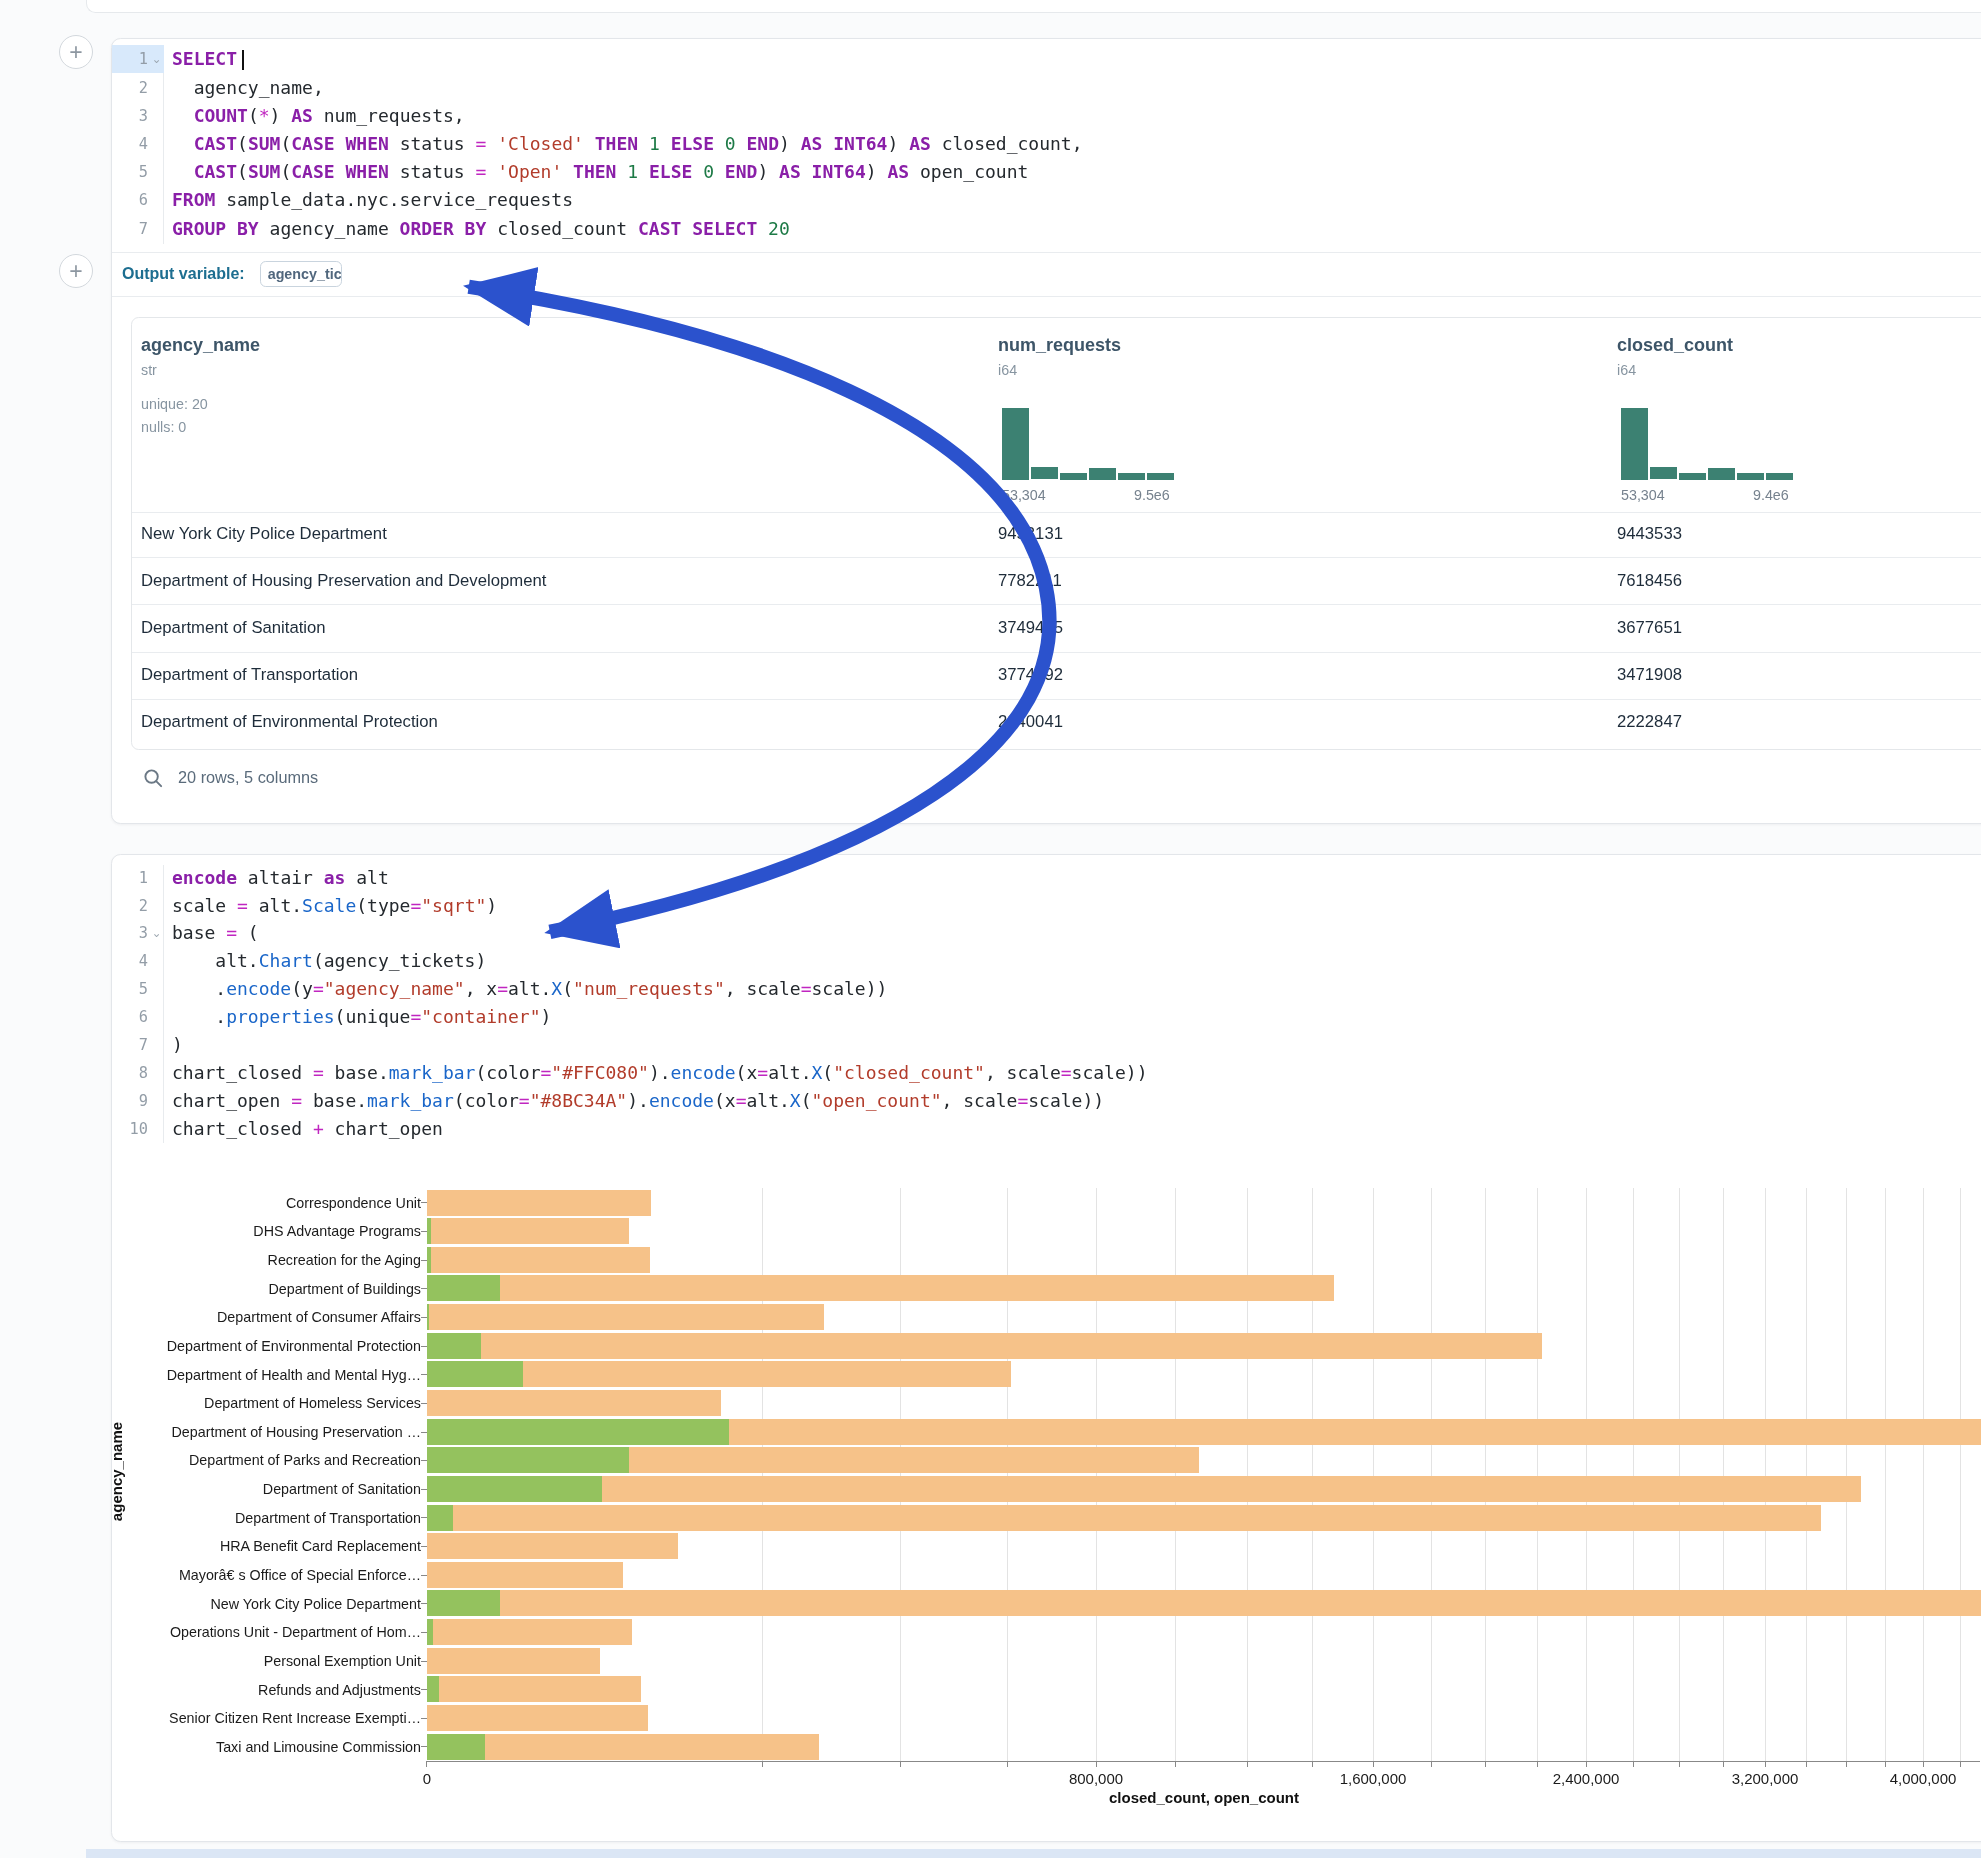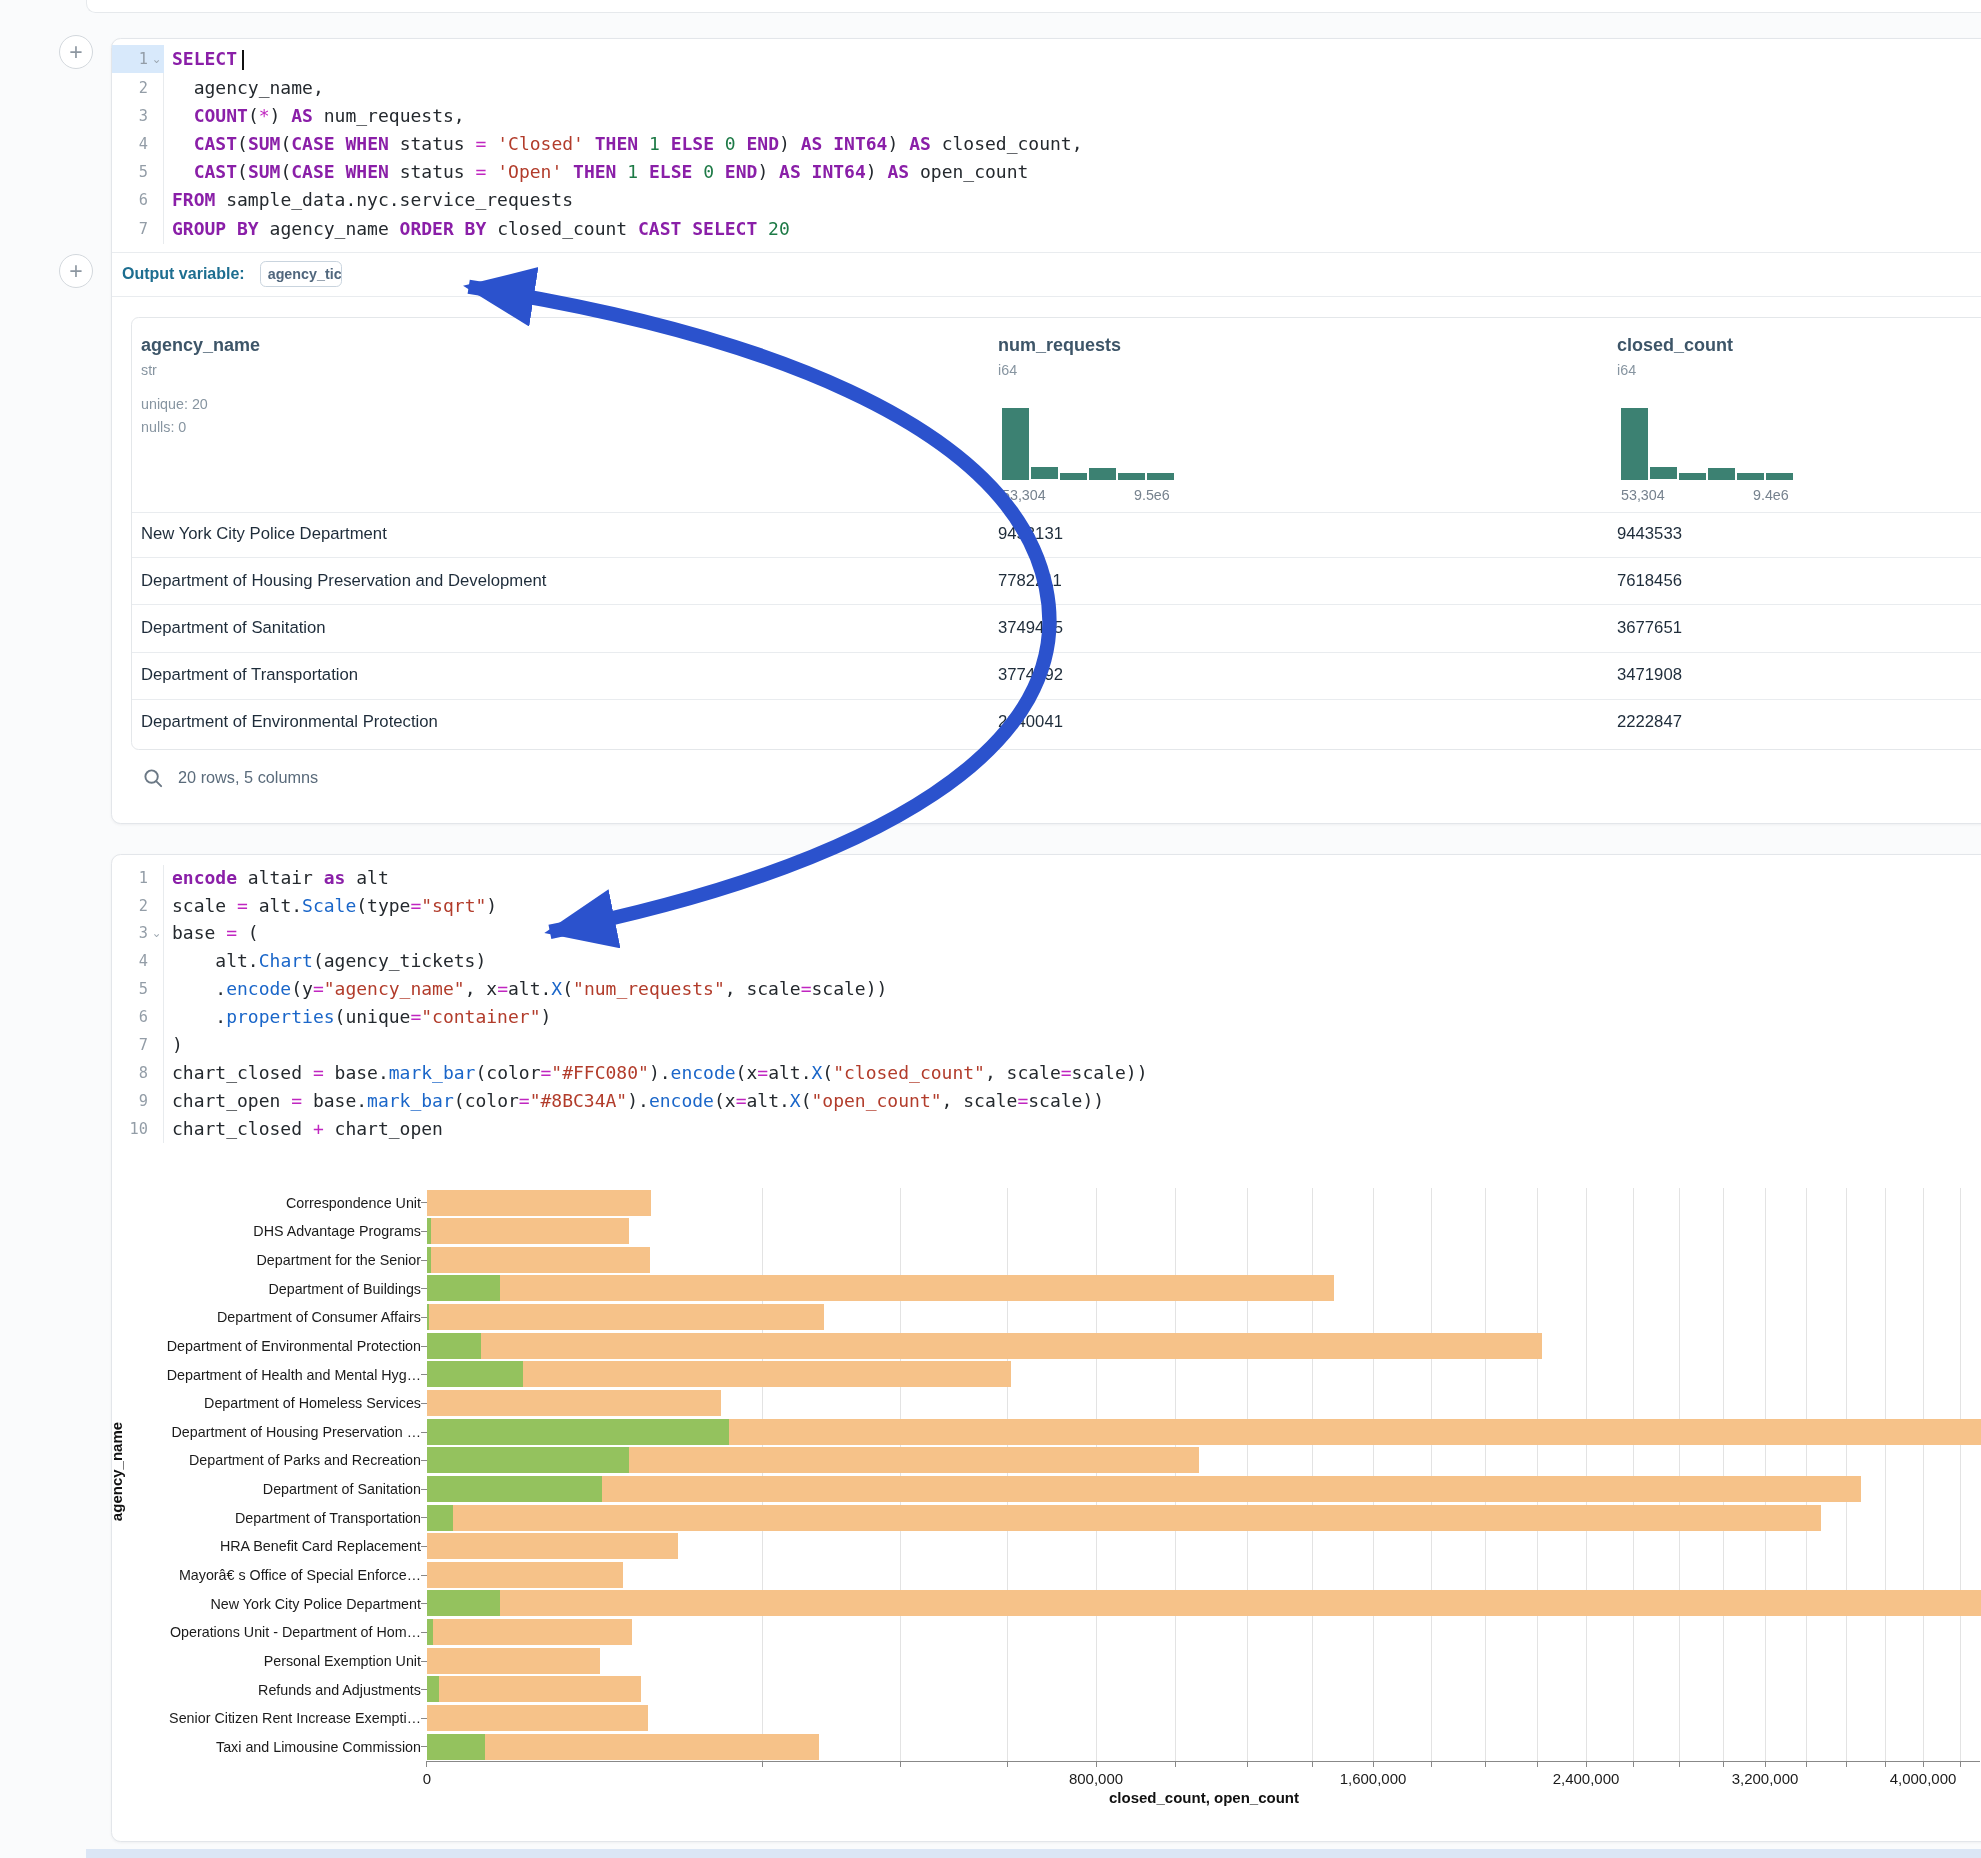--- a/index.html
+++ b/index.html
@@ -235,21 +235,21 @@
     <div class="xtick" style="left: 1923px; top: 1761px;"></div>
     <div class="grid-line" style="left: 1960px; top: 1188px; height: 573px;"></div>
     <div class="xtick" style="left: 1960px; top: 1761px;"></div>
     <div class="cat-label" style="left: 96px; top: 1195px;">Correspondence Unit</div>
     <div class="ytick" style="left: 421px; top: 1202px;"></div>
     <div class="bar-closed" style="left: 427px; top: 1190px; width: 224px; height: 26px;"></div>
     <div class="cat-label" style="left: 96px; top: 1223px;">DHS Advantage Programs</div>
     <div class="ytick" style="left: 421px; top: 1231px;"></div>
     <div class="bar-closed" style="left: 427px; top: 1218px; width: 202px; height: 26px;"></div>
     <div class="bar-open" style="left: 427px; top: 1218px; width: 4.1px; height: 26px;"></div>
-    <div class="cat-label" style="left: 96px; top: 1252px;">Department for the Senior</div>
+    <div class="cat-label" style="left: 96px; top: 1252px;">Recreation for the Aging</div>
     <div class="ytick" style="left: 421px; top: 1260px;"></div>
     <div class="bar-closed" style="left: 427px; top: 1247px; width: 223px; height: 26px;"></div>
     <div class="bar-open" style="left: 427px; top: 1247px; width: 4.1px; height: 26px;"></div>
     <div class="cat-label" style="left: 96px; top: 1281px;">Department of Buildings</div>
     <div class="ytick" style="left: 421px; top: 1288px;"></div>
     <div class="bar-closed" style="left: 427px; top: 1275px; width: 907px; height: 26px;"></div>
     <div class="bar-open" style="left: 427px; top: 1275px; width: 73px; height: 26px;"></div>
     <div class="cat-label" style="left: 96px; top: 1309px;">Department of Consumer Affairs</div>
     <div class="ytick" style="left: 421px; top: 1317px;"></div>
     <div class="bar-closed" style="left: 427px; top: 1304px; width: 397px; height: 26px;"></div>

